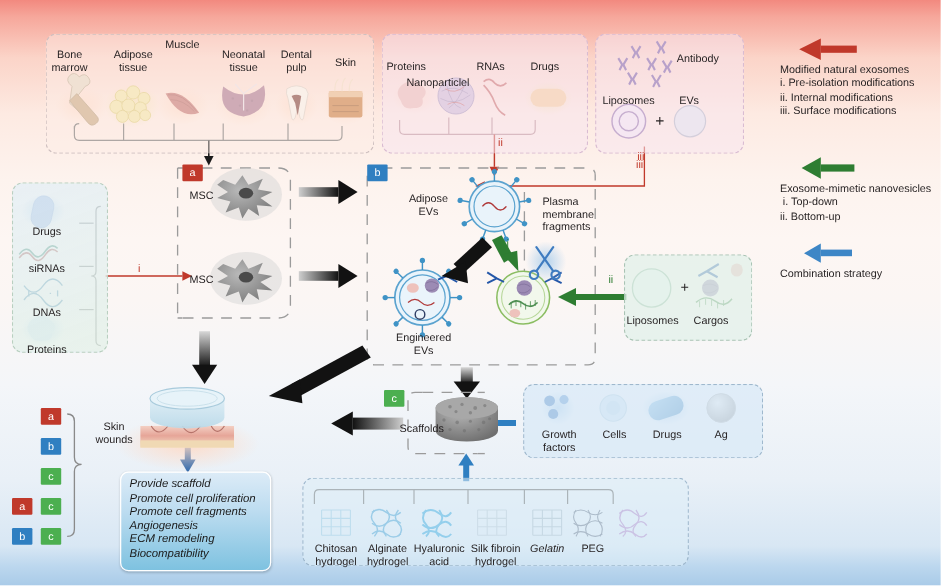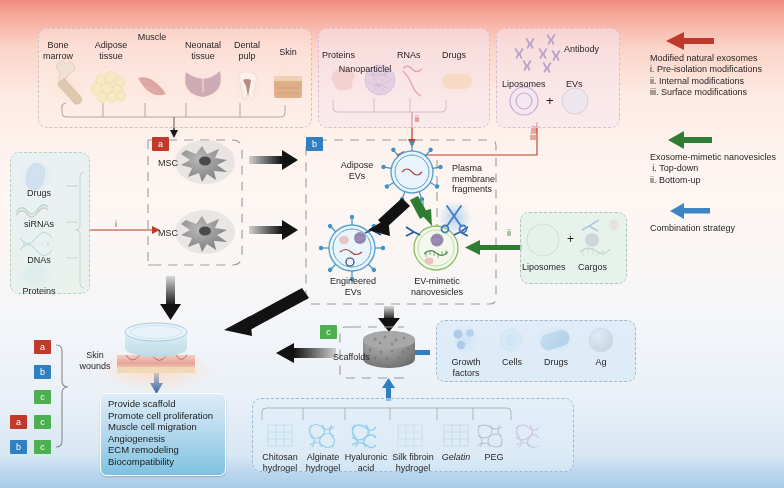--- a/index.html
+++ b/index.html
@@ -29,21 +29,21 @@
   .lbl.c{text-align:center;}
   .badge{position:absolute;width:17px;height:14px;border-radius:1px;color:#fff;
          font-size:9px;line-height:14px;text-align:center;font-family:"Liberation Sans",sans-serif;}
   .badge.a{background:#c0392b;}
   .badge.b{background:#2f7fc1;}
   .badge.c{background:#4caf50;}
   svg{position:absolute;left:0;top:0;overflow:visible;pointer-events:none;}
   .txtbox{position:absolute;border-radius:7px;border:1px solid #ffffff;
      background:linear-gradient(180deg,#dcebf7 0%,#bcdcf0 40%,#7ec2e0 100%);
      box-shadow:0 1px 2px rgba(0,0,0,.18);}
-  .txtbox .line{font-size:9.5px;line-height:11.6px;color:#1b1b1b;padding-left:7px;}
+  .txtbox .line{font-size:9.5px;line-height:11.6px;color:#1b1b1b;padding-left:7px;font-style:italic;}
   .gfpanel{position:absolute;border:1px dashed #9fb8cd;border-radius:9px;
      background:rgba(216,233,246,.72);}
   .hgpanel{position:absolute;border:1px dashed #9fb8cd;border-radius:9px;
      background:rgba(223,238,248,.55);}
   .greenpanel{position:absolute;border:1px dashed #a9c3b4;border-radius:9px;
      background:rgba(226,240,233,.75);}
   .pinkpanel{position:absolute;border:1px dashed #d9bcd2;border-radius:9px;
      background:rgba(247,229,238,.55);}
   .cellpanel{position:absolute;border:1px dashed #cfc0c0;border-radius:9px;
      background:rgba(253,237,230,.45);}
@@ -682,22 +682,20 @@
 
   <div class="badge a" style="left:152px;top:137px;">a</div>
   <div class="lbl" style="left:158px;top:158px;">MSC</div>
   <div class="lbl" style="left:158px;top:228px;">MSC</div>
 
   <div class="badge b" style="left:306px;top:137px;">b</div>
   <div class="lbl c" style="left:333px;top:160px;width:48px;">Adipose
 EVs</div>
   <div class="lbl c" style="left:320px;top:276px;width:66px;">Engineered
 EVs</div>
-  <div class="lbl c" style="left:400px;top:276px;width:74px;">EV-mimetic
-nanovesicles</div>
   <div class="lbl" style="left:452px;top:163px;">Plasma
 membrane
 fragments</div>
   <div class="lbl" style="left:422px;top:198px;color:#2e7d32;">i</div>
   <div class="lbl" style="left:530px;top:132px;color:#c0392b;">iii</div>
 
   <div class="lbl" style="left:522px;top:262px;">Liposomes</div>
   <div class="lbl" style="left:578px;top:262px;">Cargos</div>
   <div class="lbl" style="left:567px;top:234px;font-size:12px;">+</div>
   <div class="lbl" style="left:507px;top:228px;color:#2e7d32;">ii</div>
@@ -730,21 +728,21 @@
   <div class="badge c" style="left:34px;top:415px;">c</div>
   <div class="badge b" style="left:10px;top:440px;">b</div>
   <div class="badge c" style="left:34px;top:440px;">c</div>
 
   <div class="lbl c" style="left:74px;top:350px;width:42px;">Skin
 wounds</div>
 
   <div class="txtbox" style="left:100px;top:393px;width:124px;height:77px;padding-top:4px;">
     <div class="line">Provide scaffold</div>
     <div class="line">Promote cell proliferation</div>
-    <div class="line">Muscle cell migration</div>
+    <div class="line">Promote cell fragments</div>
     <div class="line">Angiogenesis</div>
     <div class="line">ECM remodeling</div>
     <div class="line">Biocompatibility</div>
   </div>
 
   <div class="legtxt" style="left:650px;top:53px;">Modified natural exosomes</div>
   <div class="legtxt" style="left:650px;top:64px;">i. Pre-isolation modifications
 ii. Internal modifications
 iii. Surface modifications</div>
   <div class="legtxt" style="left:650px;top:152px;">Exosome-mimetic nanovesicles</div>

